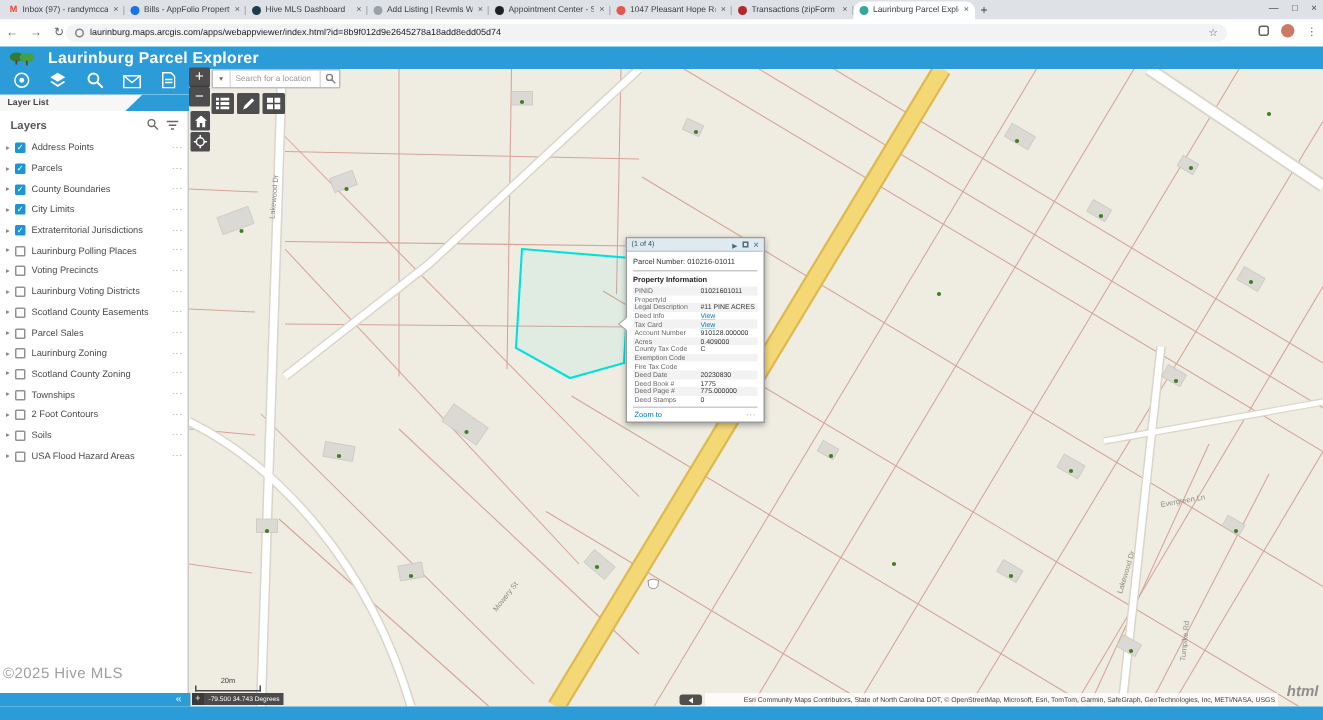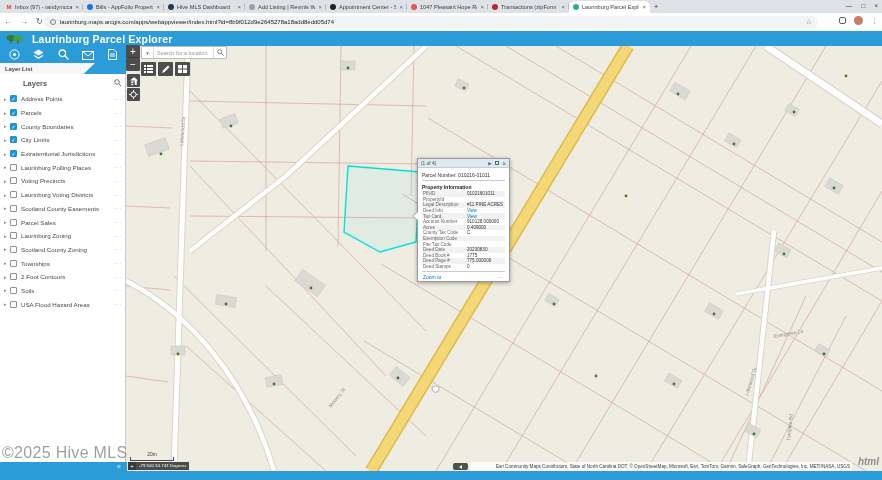--- a/index.html
+++ b/index.html
@@ -38,21 +38,21 @@
   .applogo { margin-left:6px; }
   .apptitle { color:#fff; font-size:10.5px; font-weight:bold; margin-left:6px; letter-spacing:.2px; white-space:nowrap; }
   .toolstrip { position:absolute; left:0; top:46px; width:126px; height:17px; background:#2B9CD8; display:flex; align-items:center; justify-content:space-between; padding:0 8px; }
   .toolbtn { width:12px; height:12px; display:flex; align-items:center; justify-content:center; }
 
   
   .panel { position:absolute; left:0; top:63px; width:126px; height:399px; background:#fff; border-right:1px solid #c9c9c9; }
   .paneltab { position:absolute; left:0; top:0; width:126px; height:11px; background:#2B9CD8; }
   .paneltab .white { position:absolute; left:0; top:0; width:95px; height:11px; background:#f7f7f7; clip-path:polygon(0 0,100% 0,88% 100%,0 100%); display:flex; align-items:center; }
   .paneltab .white span { font-size:5.8px; color:#444; margin-left:5px; font-weight:bold; }
-  .layershead { position:absolute; left:16px; top:12px; width:126px; height:16px; display:flex; align-items:center; padding:0 7px; }
+  .layershead { position:absolute; left:0; top:12px; width:126px; height:16px; display:flex; align-items:center; padding:0 7px; }
   .layershead .t { font-size:7.5px; font-weight:bold; color:#555; flex:1; }
   .layerrows { position:absolute; left:0; top:29px; width:126px; }
   .lrow { height:13.7px; display:flex; align-items:center; padding:0 4px; }
   .lcaret { font-size:5px; color:#888; width:6px; }
   .cb { width:7px; height:7px; border:1px solid #919191; border-radius:1px; background:#fff; flex:0 0 auto; font-size:5.5px; line-height:6px; color:#fff; text-align:center; }
   .cb.on { background:#1B96D2; border-color:#1B96D2; }
   .llabel { font-size:6.2px; color:#4a4a4a; margin-left:4px; flex:1; white-space:nowrap; overflow:hidden; }
   .ldots { font-size:6px; color:#9a9a9a; letter-spacing:.5px; }
   .panelfoot { position:absolute; left:0; top:462px; width:127px; height:9px; background:#2B9CD8; }
   .panelfoot .collapse { position:absolute; right:6px; top:0; color:#eaf6fd; font-size:7px; line-height:9px; }
@@ -97,21 +97,21 @@
   .scalebar .lbl { font-size:5px; color:#3a3a3a; }
   .scalebar .bar { height:4px; border-left:1px solid #4a4a4a; border-right:1px solid #4a4a4a; border-bottom:1.5px solid #4a4a4a; }
   .coordbox { position:absolute; left:128px; top:462px; height:8px; display:flex; align-items:stretch; }
   .coordicon { width:8px; background:#3A3A3A; color:#fff; font-size:6px; line-height:8px; text-align:center; }
   .coordtxt { background:#4B4B4B; color:#fff; font-size:4.4px; line-height:8px; padding:0 3px; white-space:nowrap; }
   .attribution { position:absolute; left:470px; top:462px; width:382px; height:9px; background:rgba(255,255,255,.78); font-size:4.6px; color:#3c3c3c; line-height:9px; text-align:right; padding-right:2px; white-space:nowrap; overflow:hidden; }
   .attr-toggle { position:absolute; left:453px; top:463px; width:15px; height:7px; background:#4F4F4F; border-radius:2px; display:flex; align-items:center; justify-content:center; }
   .attr-toggle .tri { width:0; height:0; border-top:2.5px solid transparent; border-bottom:2.5px solid transparent; border-right:3.5px solid #fff; }
   .esrilogo { position:absolute; right:3px; top:456px; font-size:10px; font-weight:bold; font-style:italic; color:#8E8E8E; }
   .bottombar { position:absolute; left:0; top:471px; width:882px; height:9px; background:#2B9CD8; text-align:center; }
-  .watermark { position:absolute; left:2px; top:444px; font-size:16px; color:#8f8f8f; opacity:.85; z-index:60; letter-spacing:.3px; }
+  .watermark { position:absolute; left:2px; top:444px; font-size:10px; color:#8f8f8f; opacity:.85; z-index:60; letter-spacing:.3px; }
 </style>
 </head>
 <body>
 
 <div id="stage">
 
   <div class="tabstrip">
     <div class="tabs">
         <div class="tab">
           <span class="favicon letter" style="color: rgb(234, 67, 53);">M</span>

